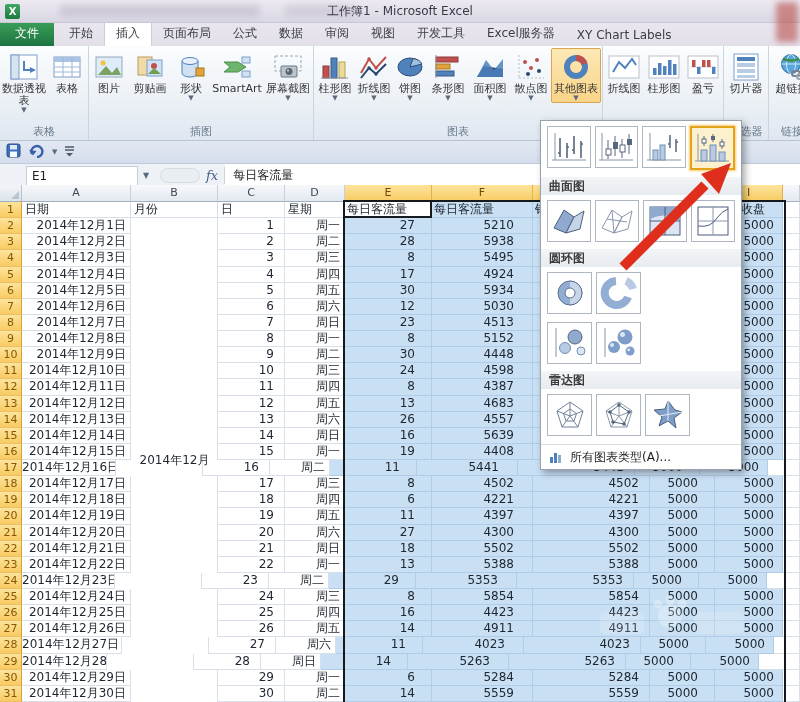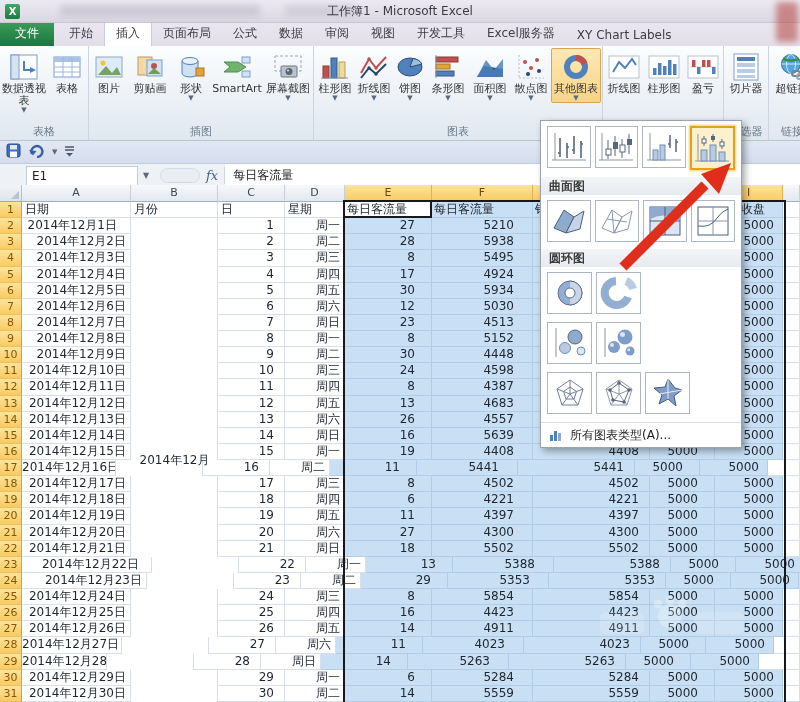--- a/index.html
+++ b/index.html
@@ -390,21 +390,21 @@
       <div class="cell" style="width: 60px; box-sizing: border-box; flex: 0 0 auto; padding-left: 3px;">星期</div>
       <div class="cell active" style="width: 87px; box-sizing: border-box; flex: 0 0 auto; padding-left: 2px;">每日客流量</div>
       <div class="cell sel" style="width: 101px; box-sizing: border-box; flex: 0 0 auto; padding-left: 2px;">每日客流量</div>
       <div class="cell sel" style="width: 117px; box-sizing: border-box; flex: 0 0 auto; padding-left: 2px;">销</div>
       <div class="cell sel" style="width: 65px; box-sizing: border-box; flex: 0 0 auto; padding-left: 2px;"></div>
       <div class="cell sel" style="width: 68px; box-sizing: border-box; flex: 0 0 auto; padding-left: 2px;">标一收盘</div>
       <div class="cell" style="flex: 1 1 0%;"></div>
     </div>
     <div class="grow">
       <div class="rh" style="width: 22px; box-sizing: border-box; flex: 0 0 auto;">2</div>
-      <div class="cell" style="width: 109px; box-sizing: border-box; flex: 0 0 auto; padding-right: 13px; text-align: right;">2014年12月1日</div>
+      <div class="cell" style="width: 109px; box-sizing: border-box; flex: 0 0 auto; padding-right: 4px; text-align: right;">2014年12月1日</div>
       <div class="cell nomrg" style="width: 87px; box-sizing: border-box; flex: 0 0 auto;"></div>
       <div class="cell" style="width: 67px; box-sizing: border-box; flex: 0 0 auto; padding-right: 10px; text-align: right;">1</div>
       <div class="cell" style="width: 60px; box-sizing: border-box; flex: 0 0 auto; padding-right: 4px; text-align: right;">周一</div>
       <div class="cell sel" style="width: 87px; box-sizing: border-box; flex: 0 0 auto; padding-right: 16px; text-align: right;">27</div>
       <div class="cell sel" style="width: 101px; box-sizing: border-box; flex: 0 0 auto; padding-right: 18px; text-align: right;">5210</div>
       <div class="cell sel" style="width: 117px; box-sizing: border-box; flex: 0 0 auto; padding-right: 10px; text-align: right;">5210</div>
       <div class="cell sel" style="width: 65px; box-sizing: border-box; flex: 0 0 auto; padding-right: 16px; text-align: right;">5000</div>
       <div class="cell sel" style="width: 68px; box-sizing: border-box; flex: 0 0 auto; padding-right: 8px; text-align: right;">5000</div>
       <div class="cell" style="flex: 1 1 0%;"></div>
     </div>
@@ -663,34 +663,34 @@
       <div class="cell" style="width: 60px; box-sizing: border-box; flex: 0 0 auto; padding-right: 4px; text-align: right;">周日</div>
       <div class="cell sel" style="width: 87px; box-sizing: border-box; flex: 0 0 auto; padding-right: 16px; text-align: right;">18</div>
       <div class="cell sel" style="width: 101px; box-sizing: border-box; flex: 0 0 auto; padding-right: 18px; text-align: right;">5502</div>
       <div class="cell sel" style="width: 117px; box-sizing: border-box; flex: 0 0 auto; padding-right: 10px; text-align: right;">5502</div>
       <div class="cell sel" style="width: 65px; box-sizing: border-box; flex: 0 0 auto; padding-right: 16px; text-align: right;">5000</div>
       <div class="cell sel" style="width: 68px; box-sizing: border-box; flex: 0 0 auto; padding-right: 8px; text-align: right;">5000</div>
       <div class="cell" style="flex: 1 1 0%;"></div>
     </div>
     <div class="grow">
       <div class="rh" style="width: 22px; box-sizing: border-box; flex: 0 0 auto;">23</div>
-      <div class="cell" style="width: 130px; box-sizing: border-box; flex: 0 0 auto; padding-right: 12px; text-align: right;">2014年12月22日</div>
+      <div class="cell" style="width: 109px; box-sizing: border-box; flex: 0 0 auto; padding-right: 4px; text-align: right;">2014年12月22日</div>
       <div class="cell nomrg" style="width: 87px; box-sizing: border-box; flex: 0 0 auto;"></div>
       <div class="cell" style="width: 67px; box-sizing: border-box; flex: 0 0 auto; padding-right: 10px; text-align: right;">22</div>
       <div class="cell" style="width: 60px; box-sizing: border-box; flex: 0 0 auto; padding-right: 4px; text-align: right;">周一</div>
       <div class="cell sel" style="width: 87px; box-sizing: border-box; flex: 0 0 auto; padding-right: 16px; text-align: right;">13</div>
       <div class="cell sel" style="width: 101px; box-sizing: border-box; flex: 0 0 auto; padding-right: 18px; text-align: right;">5388</div>
       <div class="cell sel" style="width: 117px; box-sizing: border-box; flex: 0 0 auto; padding-right: 10px; text-align: right;">5388</div>
       <div class="cell sel" style="width: 65px; box-sizing: border-box; flex: 0 0 auto; padding-right: 16px; text-align: right;">5000</div>
       <div class="cell sel" style="width: 68px; box-sizing: border-box; flex: 0 0 auto; padding-right: 8px; text-align: right;">5000</div>
       <div class="cell" style="flex: 1 1 0%;"></div>
     </div>
     <div class="grow">
       <div class="rh" style="width: 22px; box-sizing: border-box; flex: 0 0 auto;">24</div>
-      <div class="cell" style="width: 125px; box-sizing: border-box; flex: 0 0 auto; padding-right: 4px; text-align: right;">2014年12月23日</div>
+      <div class="cell" style="width: 93px; box-sizing: border-box; flex: 0 0 auto; padding-right: 4px; text-align: right;">2014年12月23日</div>
       <div class="cell nomrg" style="width: 87px; box-sizing: border-box; flex: 0 0 auto;"></div>
       <div class="cell" style="width: 67px; box-sizing: border-box; flex: 0 0 auto; padding-right: 10px; text-align: right;">23</div>
       <div class="cell" style="width: 60px; box-sizing: border-box; flex: 0 0 auto; padding-right: 4px; text-align: right;">周二</div>
       <div class="cell sel" style="width: 87px; box-sizing: border-box; flex: 0 0 auto; padding-right: 16px; text-align: right;">29</div>
       <div class="cell sel" style="width: 101px; box-sizing: border-box; flex: 0 0 auto; padding-right: 18px; text-align: right;">5353</div>
       <div class="cell sel" style="width: 117px; box-sizing: border-box; flex: 0 0 auto; padding-right: 10px; text-align: right;">5353</div>
       <div class="cell sel" style="width: 65px; box-sizing: border-box; flex: 0 0 auto; padding-right: 16px; text-align: right;">5000</div>
       <div class="cell sel" style="width: 68px; box-sizing: border-box; flex: 0 0 auto; padding-right: 8px; text-align: right;">5000</div>
       <div class="cell" style="flex: 1 1 0%;"></div>
     </div>
@@ -917,20 +917,21 @@
           <circle cx="15" cy="21" r="6" fill="#7f9dc9"></circle>
           <circle cx="13" cy="19" r="2" fill="#dce6f2"></circle>
           <circle cx="26" cy="11" r="7.5" fill="#7f9dc9"></circle>
           <circle cx="23.5" cy="8.5" r="2.5" fill="#dce6f2"></circle>
           <circle cx="31" cy="25" r="4.5" fill="#7f9dc9"></circle>
           <circle cx="29.7" cy="23.7" r="1.5" fill="#dce6f2"></circle>
         </svg>
       </div>
   </div>
 
+  <div class="dh">雷达图</div>
   <div class="drow">
     <div class="ditem">
         <svg width="40" height="34">
           <g fill="none" stroke="#6f8299">
             <polygon points="20,4 33,13 28,29 12,29 7,13"></polygon>
             <path d="M20 4 L20 18 M33 13 L20 18 M28 29 L20 18 M12 29 L20 18 M7 13 L20 18"></path>
             <polygon points="20,11 26.5,15.5 24,23 16,23 13.5,15.5"></polygon>
           </g>
         </svg>
       </div>

